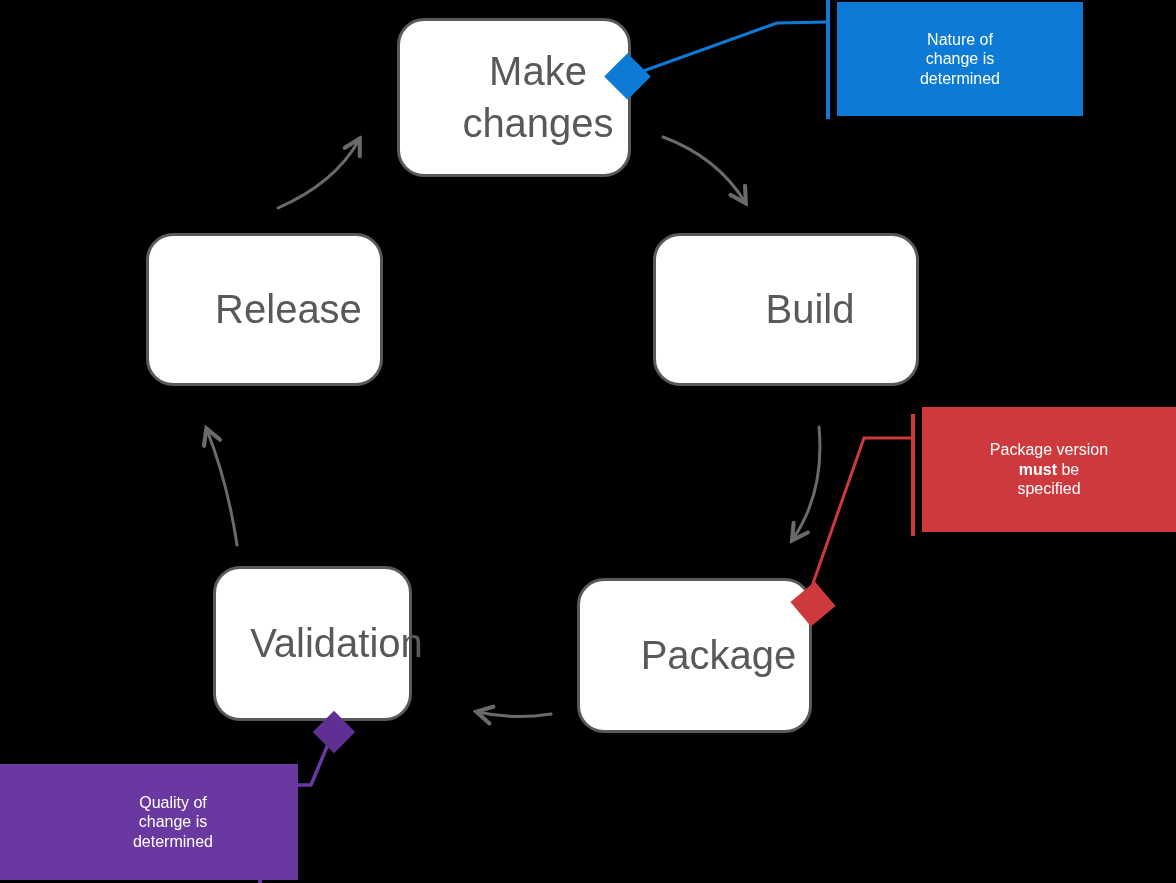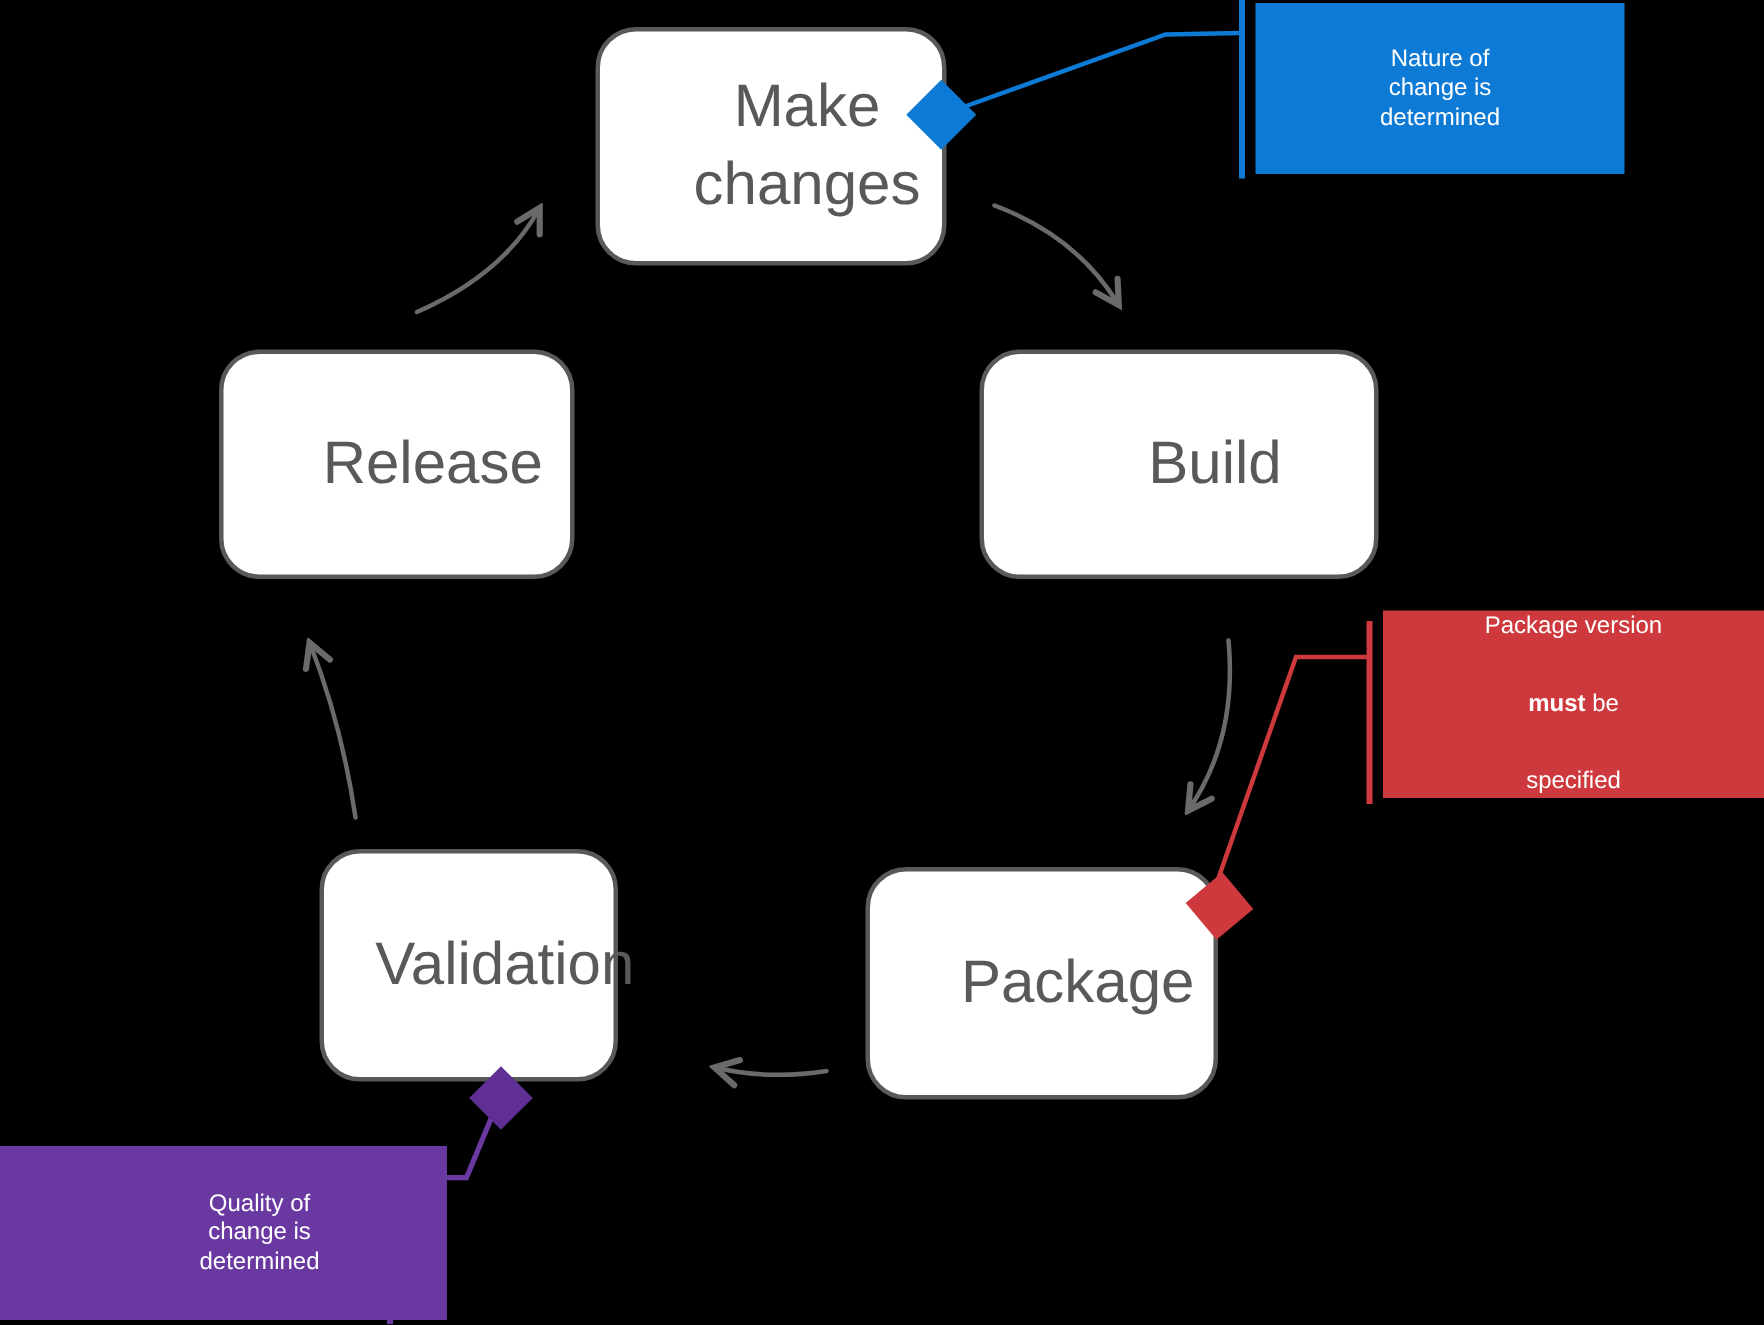--- a/index.html
+++ b/index.html
@@ -131,21 +131,21 @@
   <div class="accent-bar" id="bar-nature" style="background: rgb(13, 122, 214);"></div>
   <div class="accent-bar" id="bar-package" style="background: rgb(206, 57, 61);"></div>
   <div class="accent-bar" id="bar-quality" style="background: rgb(106, 56, 161);"></div>
 
   <div class="callout" id="callout-nature" style="background: rgb(13, 122, 214);">
     <div>Nature of</div>
     <div>change is</div>
     <div>determined</div>
   </div>
 
-  <div class="callout" id="callout-package" style="background: rgb(206, 57, 61); gap: 32px;">
+  <div class="callout" id="callout-package" style="background: rgb(206, 57, 61);">
     <div>Package version</div>
     <div><b>must</b><span> be</span></div>
     <div>specified</div>
   </div>
 
   <div class="callout" id="callout-quality" style="background: rgb(106, 56, 161); padding-left: 48px;">
     <div>Quality of</div>
     <div>change is</div>
     <div>determined</div>
   </div>

